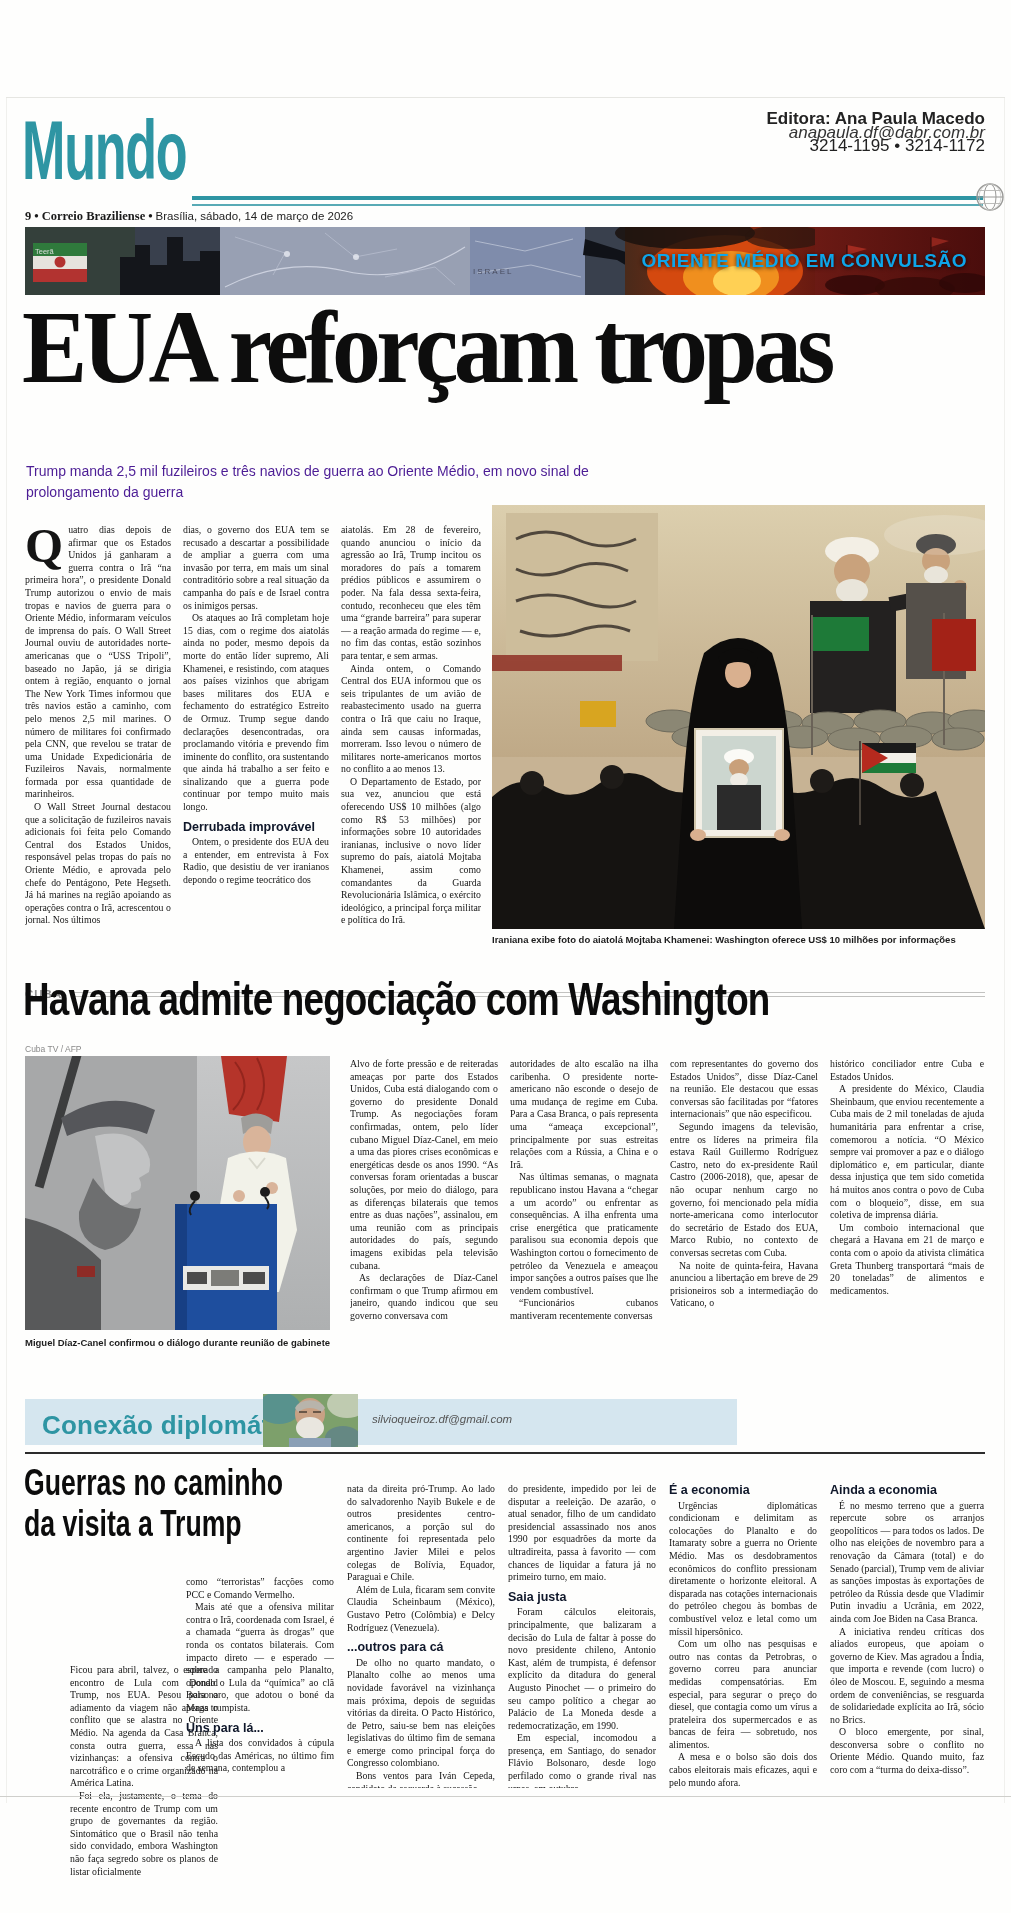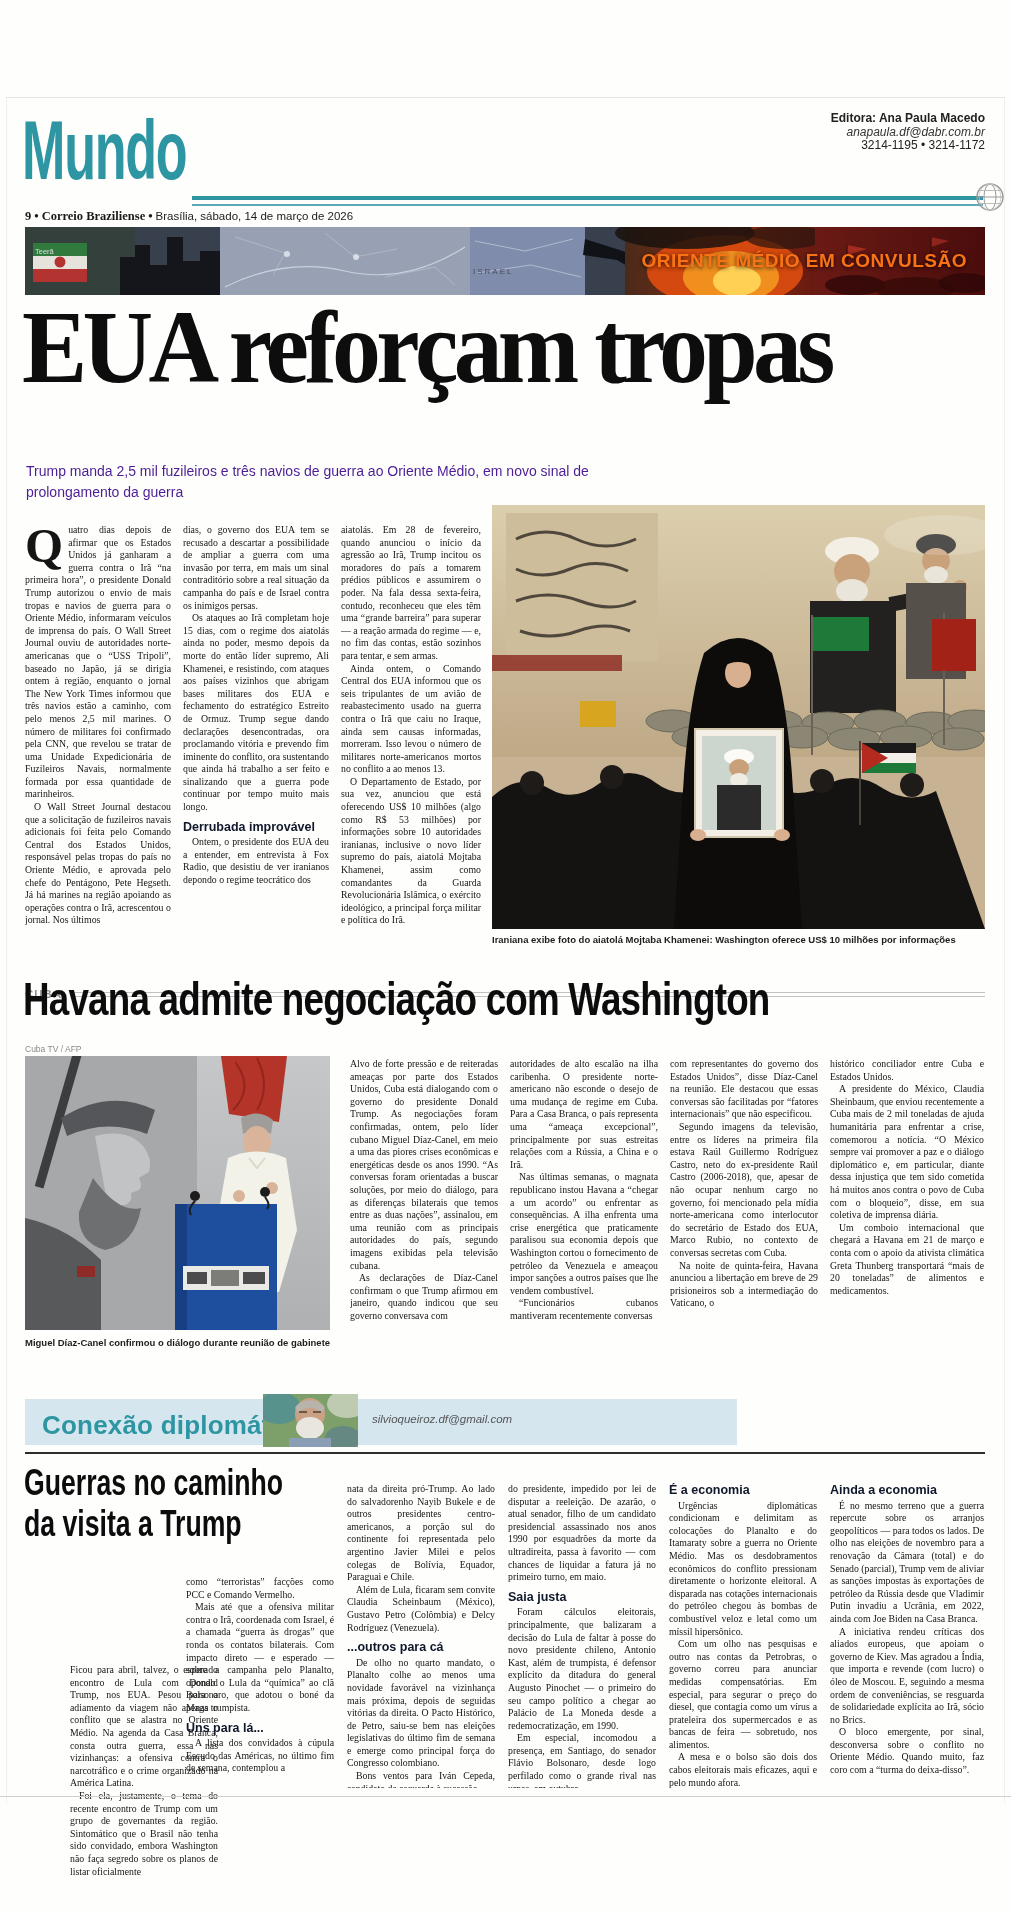--- a/index.html
+++ b/index.html
@@ -7,37 +7,37 @@
   .page { position:relative; width:1011px; height:1913px; background:#fefefd; overflow:hidden;
           font-family:"Liberation Sans", sans-serif; color:#111;padding-left:40px; }
 
   .hairline { position:absolute; background:#e6e6e2; }
 
   
   .logo { position:absolute; left:22px; top:108px; font-size:84px; line-height:1;
           font-weight:bold; letter-spacing:-2px; color:#2e95a3;
           transform:scaleX(.62); transform-origin:left top; white-space:nowrap; }
   .editor-block { position:absolute; right:26px; top:112px; width:300px; text-align:right;
-                  font-size:12px; line-height:13.5px; color:#222; }
+                  font-size:17px; line-height:13.5px; color:#222; }
   .editor-block .l1 { font-weight:bold; }
   .editor-block .l2 { font-style:italic; color:#333; }
   .rule-teal-a { position:absolute; left:192px; top:196px; width:791px; height:4px; background:#2e95a3; }
   .rule-teal-b { position:absolute; left:192px; top:204px; width:791px; height:2px; background:#2e95a3; opacity:.8; }
   .globe { position:absolute; left:974px; top:180px; }
   .dateline { position:absolute; left:25px; top:209px; font-size:12.5px; color:#1a1a1a;
               font-family:"Liberation Serif", serif; }
   .dateline .pg, .dateline .paper { font-weight:bold; }
   .dateline .sep { font-weight:bold; padding:0 3px; }
   .dateline .date { font-family:"Liberation Sans", sans-serif; font-size:11.5px; color:#222; }
 
   
   .banner { position:absolute; left:25px; top:227px; width:960px; height:68px; overflow:hidden; background:#2f3540; }
   .banner svg { position:absolute; inset:0; }
   .banner-title { position:absolute; right:18px; top:50%; transform:translateY(-50%);
-                  color:#f97316; font-weight:bold; font-size:19px; letter-spacing:.5px;
+                  color:#0ea5e9; font-weight:bold; font-size:19px; letter-spacing:.5px;
                   text-shadow:0 1px 4px rgba(0,0,0,.8); white-space:nowrap; }
   .map-label-a { position:absolute; left:10px; top:20px; color:#e8e8e8; font-size:7.5px; opacity:.9; }
   .map-label-b { position:absolute; left:448px; top:40px; color:#3f4152; font-size:8px; letter-spacing:2px; opacity:.85; }
 
   
   .headline1 { position:absolute; left:22px; top:292px; font-family:"Liberation Serif", serif;
                font-weight:bold; font-size:104px; line-height:1.05; letter-spacing:-5px; color:#0d0d0d;
                white-space:nowrap; transform:scaleX(.94); transform-origin:left top; }
   .deck { position:absolute; left:26px; top:461px; width:585px; font-size:14px; line-height:21px;
           color:#4c1d95; }

